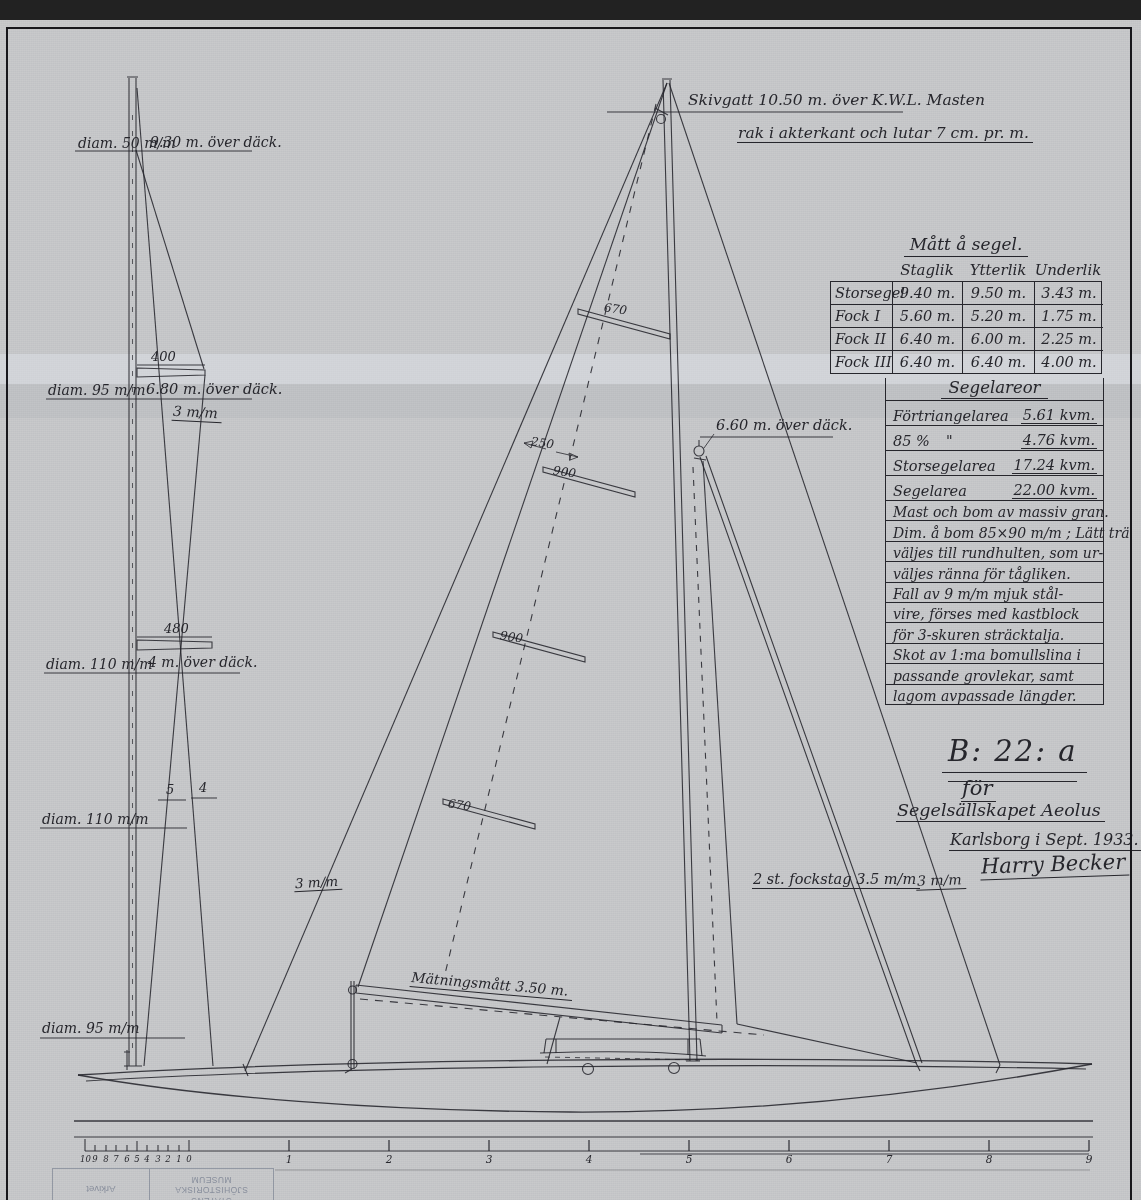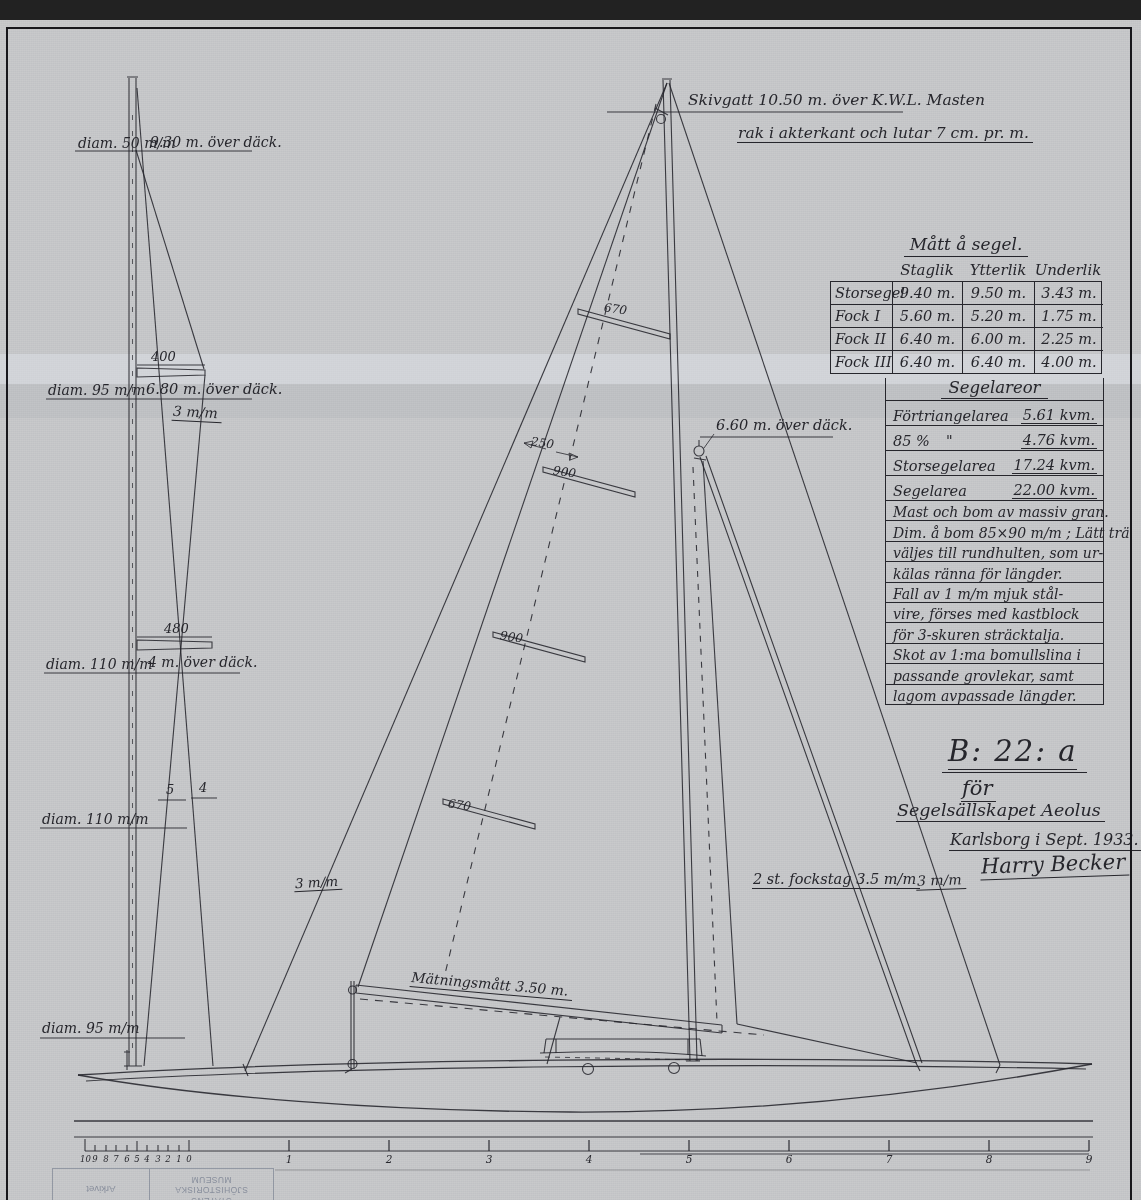--- a/index.html
+++ b/index.html
@@ -42,21 +42,21 @@
   .ar-row{display:flex;justify-content:space-between;align-items:flex-end;
       border-bottom:1.2px solid #26262c;height:23px;padding:0 6px 1px 7px;font-size:14.5px;}
   .ar-row .val{border-bottom:1.1px solid #26262c;padding:0 2px 0 2px;}
   .ar-row .ditto{margin-left:-52px;}
   .note-line{height:19.4px;border-bottom:1.05px solid #26262c;font-size:14px;
       padding-left:7px;display:flex;align-items:flex-end;white-space:nowrap;overflow:visible;}
   
   .tb{position:absolute;}
   .tb-designation{left:942px;top:714px;font-size:29px;letter-spacing:2px;
       border-bottom:1.6px solid #26262c;padding:0 10px 4px 6px;}
-  .tb-designation span{border-bottom:1.6px solid #26262c;padding-bottom:1px;}
+  .tb-designation span{border-bottom:1.6px solid #26262c;padding-bottom:13px;}
   .tb-for{left:961px;top:756px;font-size:21px;}
   .tb-club{left:896px;top:780px;font-size:17.5px;}
   .tb-place{left:949px;top:810px;font-size:16px;}
   .tb-sign{left:980px;top:832px;font-size:21px;transform:rotate(-2deg);}
   
   .rmin{position:absolute;top:1134px;font-size:8.5px;font-style:italic;width:10px;text-align:center;}
   .rmaj{position:absolute;top:1133px;font-size:10.5px;font-style:italic;width:10px;text-align:center;}
   
   #stamp{position:absolute;left:52px;top:1148px;width:222px;height:44px;
       transform:rotate(180deg);opacity:.85;}
@@ -245,22 +245,22 @@
       </div>
       <div class="ar-row">
         <span>Segelarea</span>
         <span class="val">22.00 kvm.</span>
       </div>
     </div>
     <div>
       <div class="note-line">Mast och bom av massiv gran.</div>
       <div class="note-line">Dim. å bom 85×90 m/m ; Lätt trä</div>
       <div class="note-line">väljes till rundhulten, som ur-</div>
-      <div class="note-line">kälas ränna för längder.</div>
-      <div class="note-line">Fall av 1 m/m mjuk stål-</div>
+      <div class="note-line">väljes ränna för tågliken.</div>
+      <div class="note-line">Fall av 9 m/m mjuk stål-</div>
       <div class="note-line">vire, förses med kastblock</div>
       <div class="note-line">för 3-skuren sträcktalja.</div>
       <div class="note-line">Skot av 1:ma bomullslina i</div>
       <div class="note-line">passande grovlekar, samt</div>
       <div class="note-line">lagom avpassade längder.</div>
     </div>
   </div>
 
   <div class="tb tb-designation hw"><span>B: 22: a</span></div>
   <div class="tb tb-for hw"><span class="ul">för</span></div>

